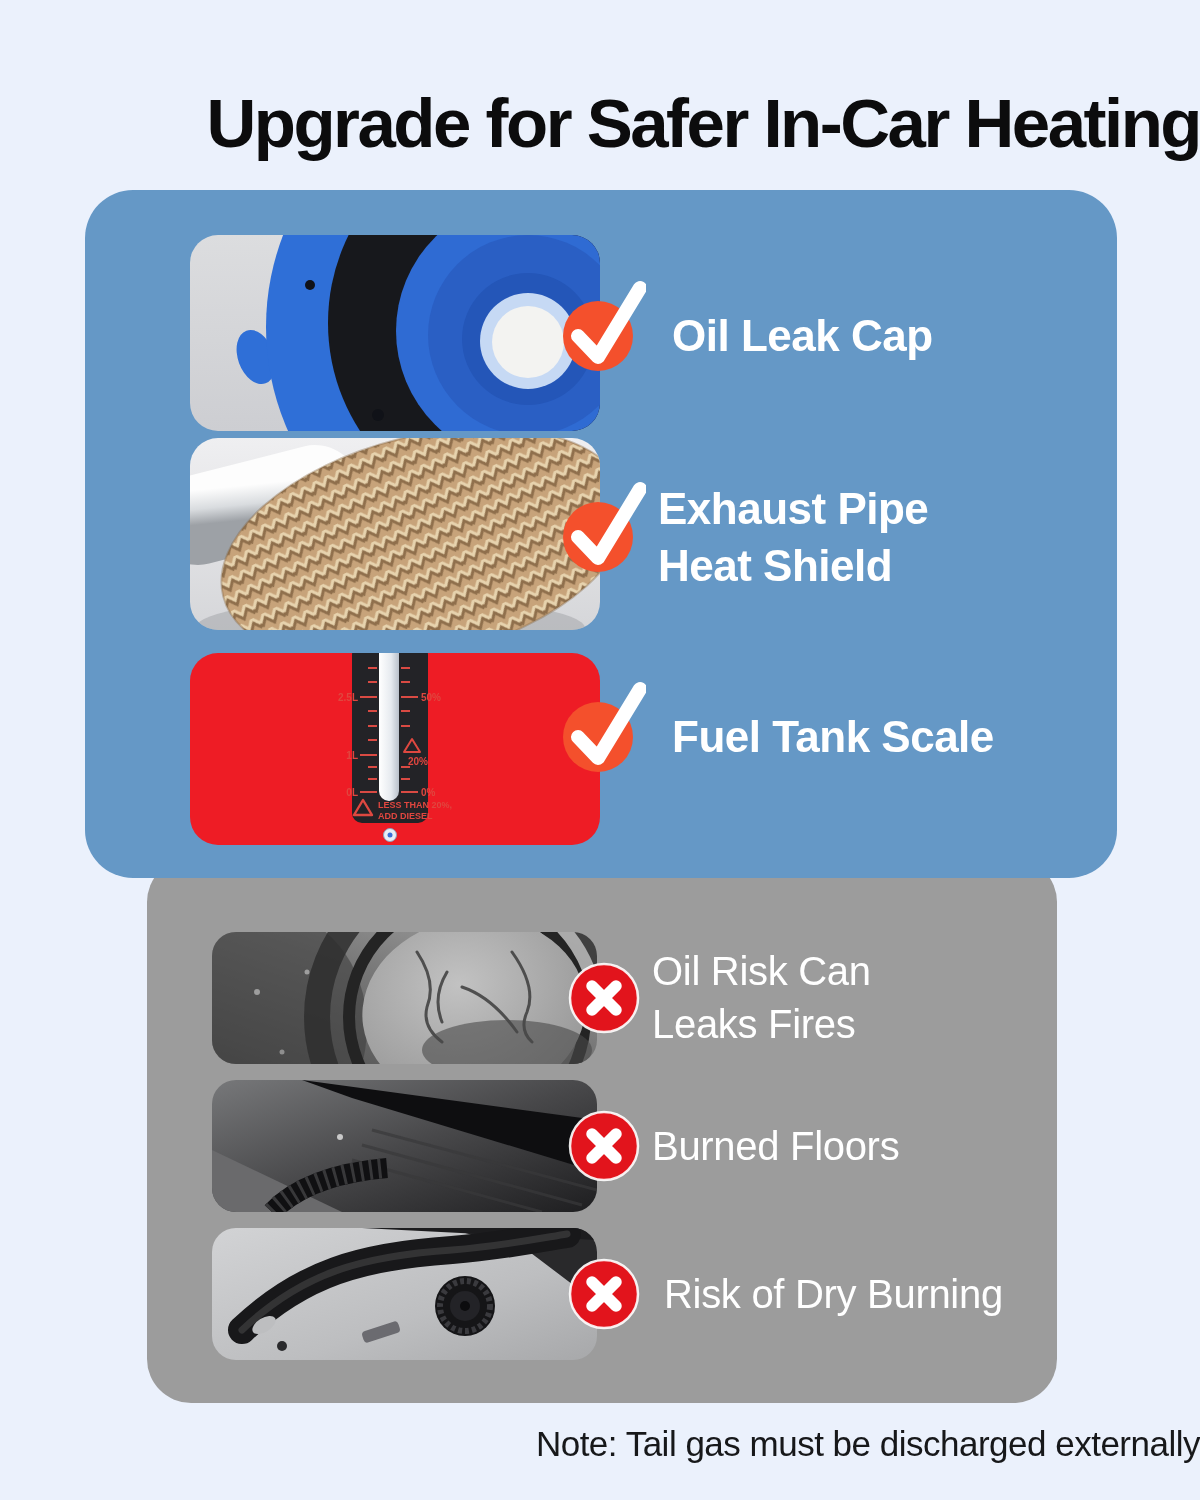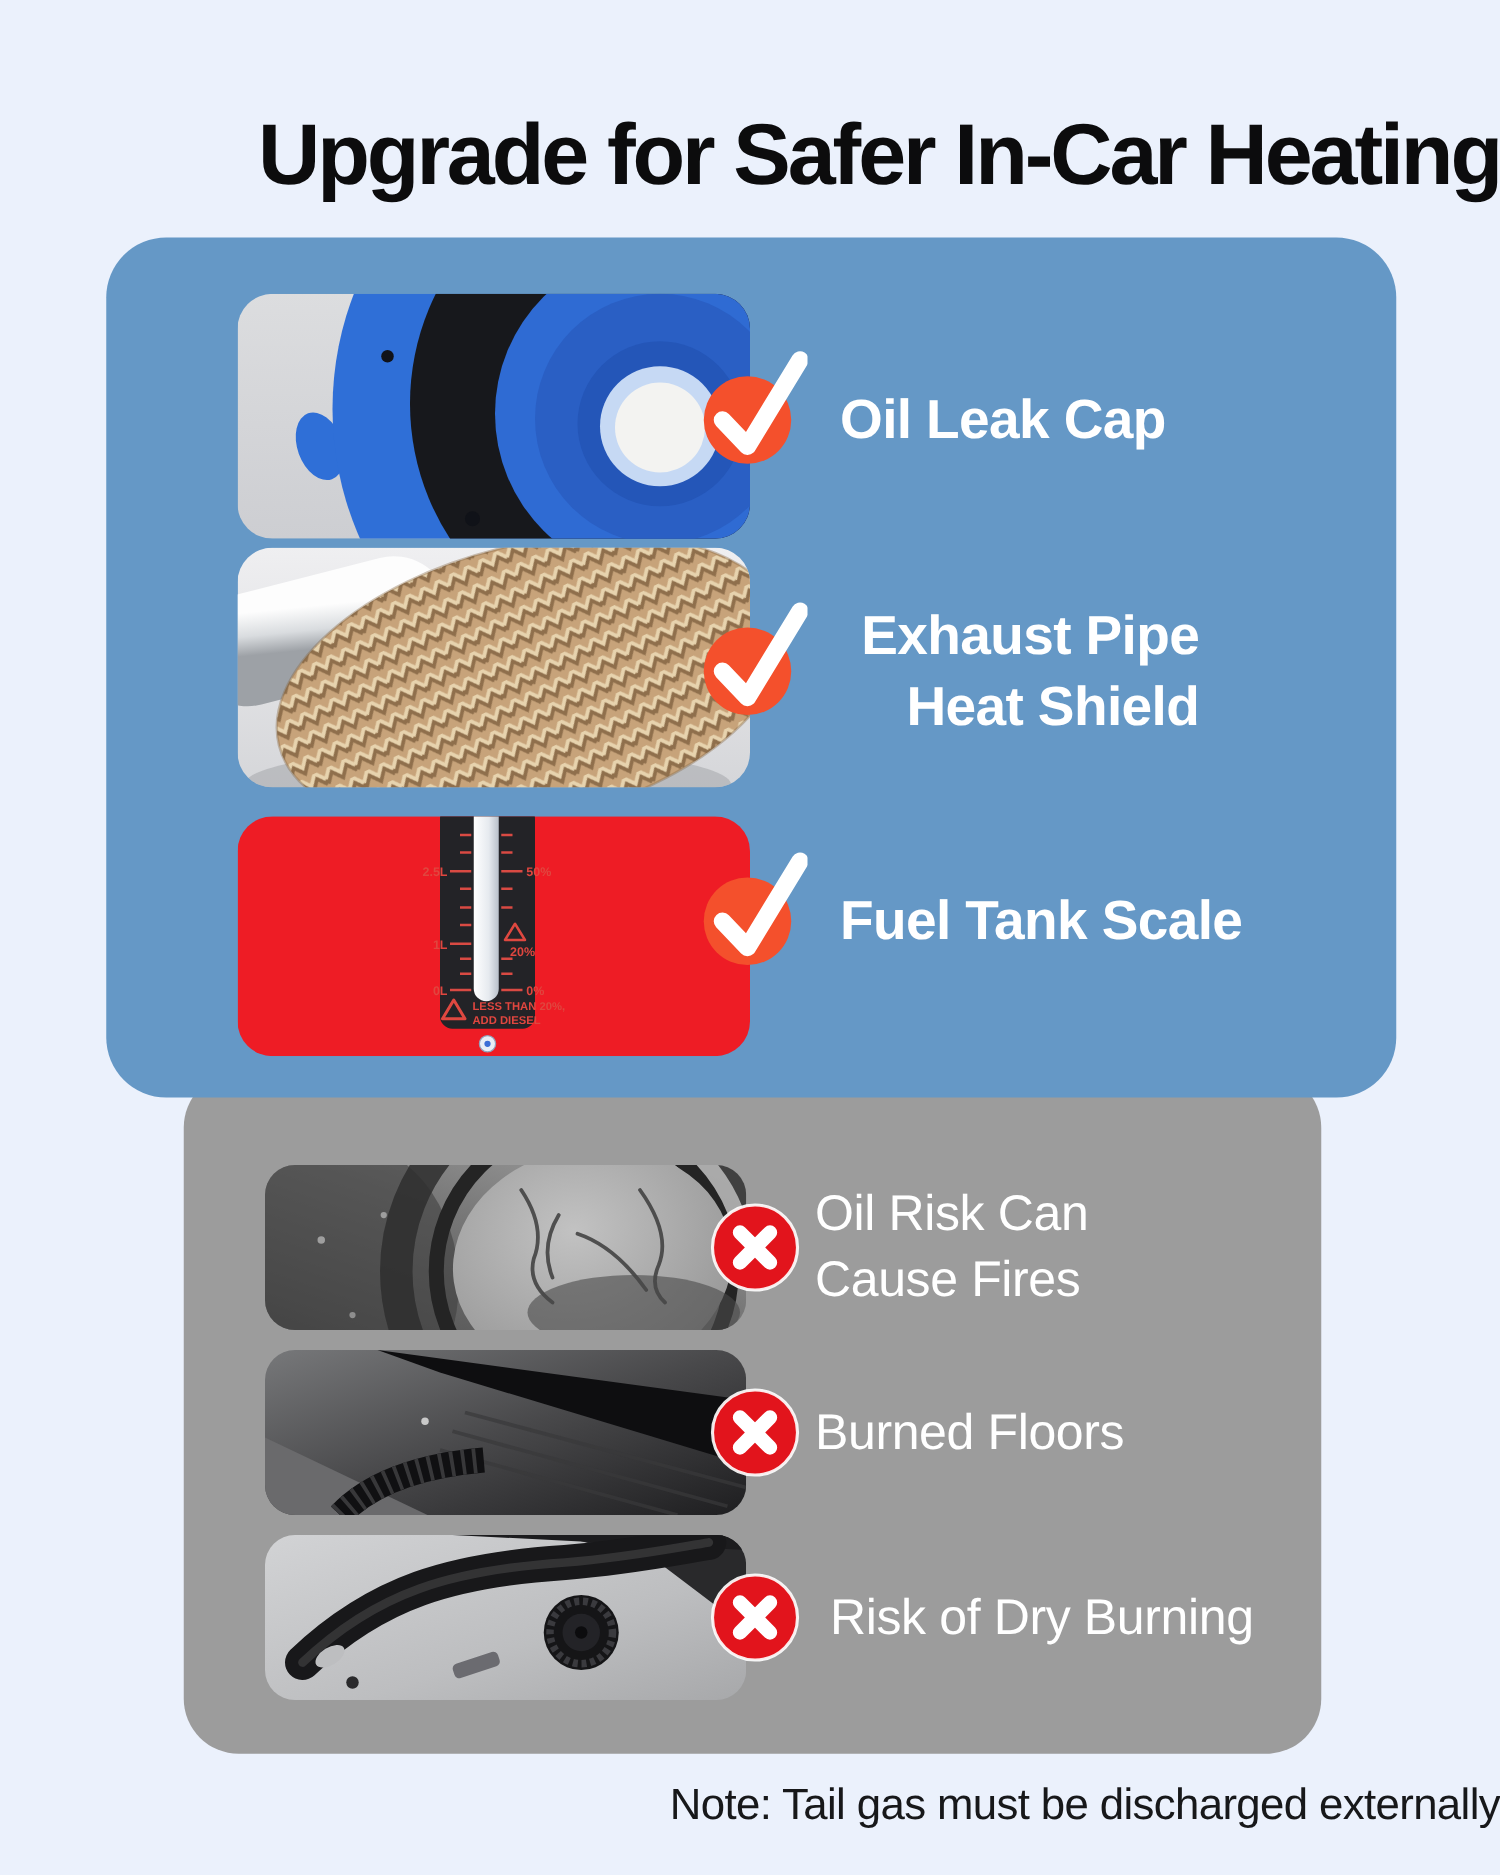--- a/index.html
+++ b/index.html
@@ -97,21 +97,21 @@
         <ellipse cx="200" cy="190" rx="195" ry="30" fill="#9FA1A5" opacity="0.5"></ellipse>
         <ellipse cx="235" cy="108" rx="208" ry="110" fill="url(#braidP)" stroke="#8A6B48" stroke-opacity="0.4" stroke-width="2" transform="rotate(-14 235 108)"></ellipse>
       </svg>
     </div>
     <span class="badge" style="left:473px;top:289px;">
       <svg width="88" height="96" viewBox="0 0 88 96">
         <circle class="check-fill" cx="40" cy="58" r="35"></circle>
         <path d="M20 58 L40 79 L82 10" fill="none" stroke="#FFFFFF" stroke-width="14" stroke-linecap="round" stroke-linejoin="round"></path>
       </svg>
     </span>
-    <div class="plabel" style="left:604px;top:290px;text-align:right;">
+    <div class="plabel" style="left:573px;top:290px;">
       <span class="line">Exhaust Pipe</span>
       <span class="line">Heat Shield</span>
     </div>
 
     <div class="photo" style="left:105px;top:463px;text-align:right;">
       <svg width="410" height="192" viewBox="0 0 410 192">
         <defs>
           <linearGradient id="tubeG" x1="0" y1="0" x2="1" y2="0">
             <stop offset="0" stop-color="#FFFFFF"></stop>
               <stop offset="0.6" stop-color="#E6EAEF"></stop>
@@ -201,21 +201,21 @@
       </svg>
     </div>
     <span class="badge" style="left:420px;top:103px;">
       <svg width="74" height="74" viewBox="0 0 74 74">
         <circle class="cross-fill" cx="37" cy="37" r="34" stroke="#FFFFFF" stroke-width="2.5" stroke-opacity="0.9"></circle>
         <path d="M25 25 L49 49 M49 25 L25 49" stroke="#FFFFFF" stroke-width="11.5" stroke-linecap="round"></path>
       </svg>
     </span>
     <div class="clabel" style="left:505px;top:87px;">
       <span class="line">Oil Risk Can</span>
-      <span class="line">Cause Fires</span>
+      <span class="line">Leaks Fires</span>
     </div>
 
     <div class="photo" style="left:65px;top:222px;">
       <svg width="385" height="132" viewBox="0 0 385 132">
         <defs>
           <linearGradient id="p5bg" x1="0" y1="0" x2="1" y2="1">
             <stop offset="0" stop-color="#77787A"></stop>
               <stop offset="0.5" stop-color="#48484A"></stop>
               <stop offset="1" stop-color="#1E1E20"></stop>
           </linearGradient>

